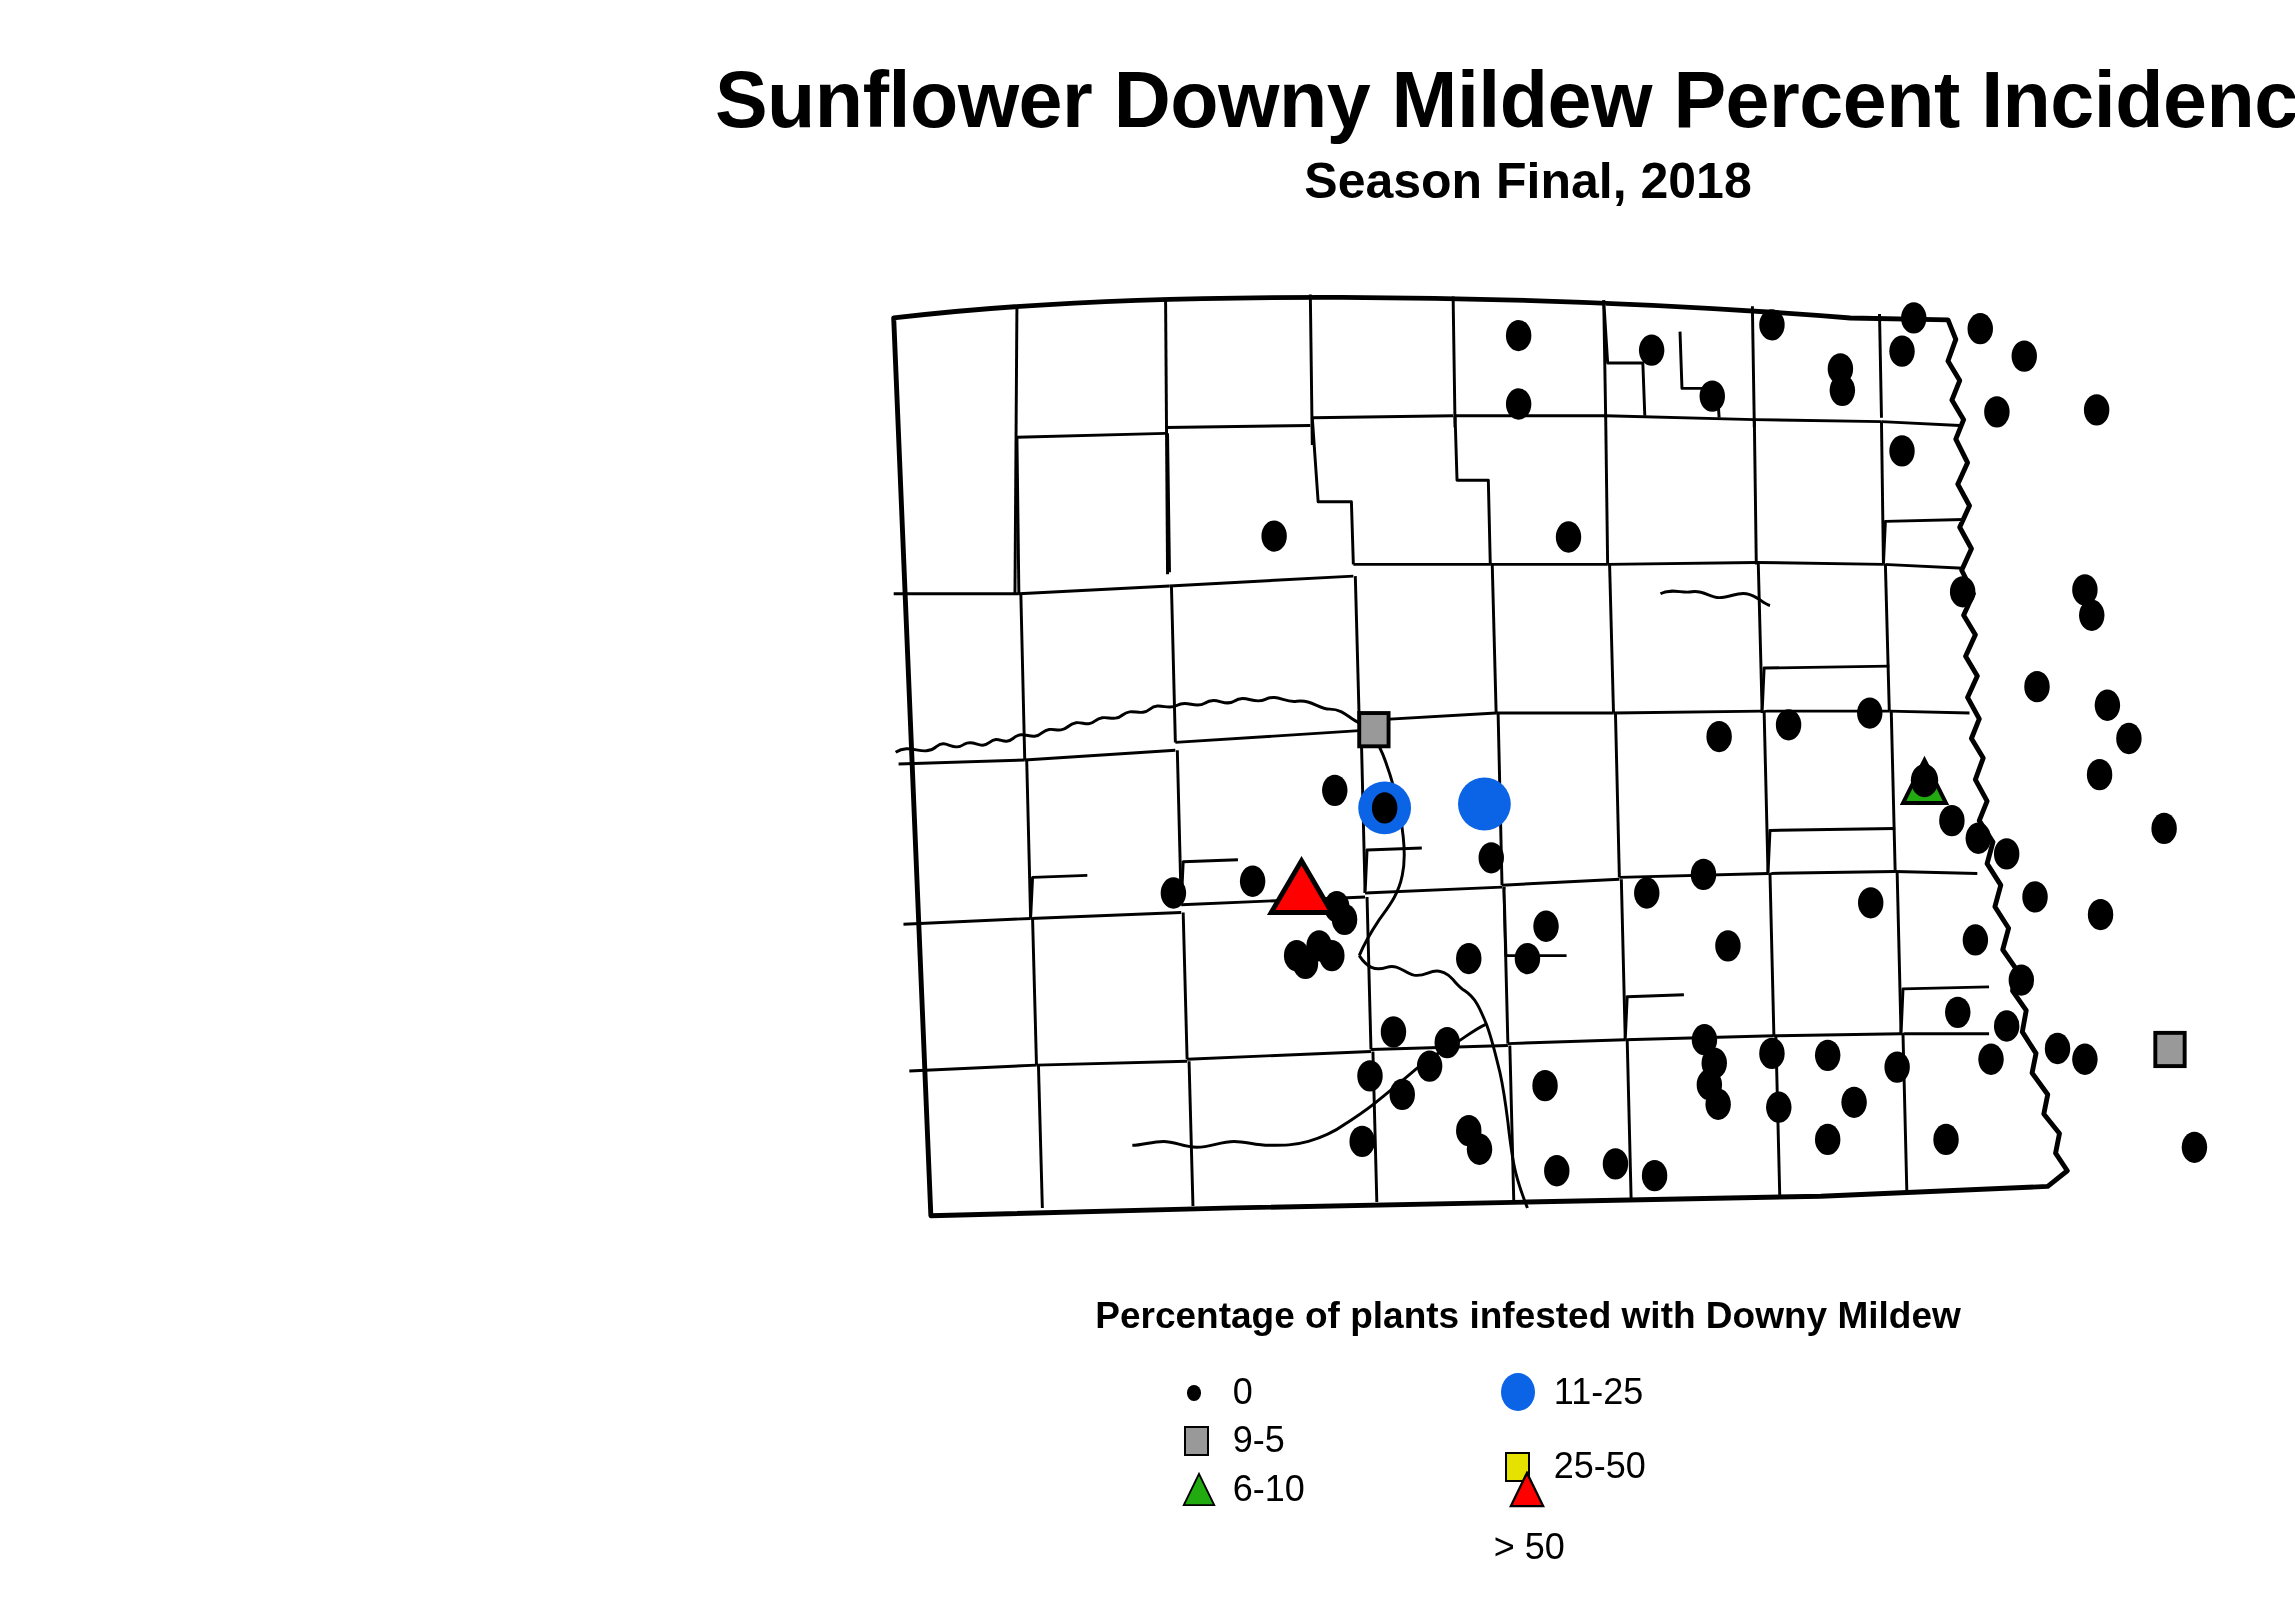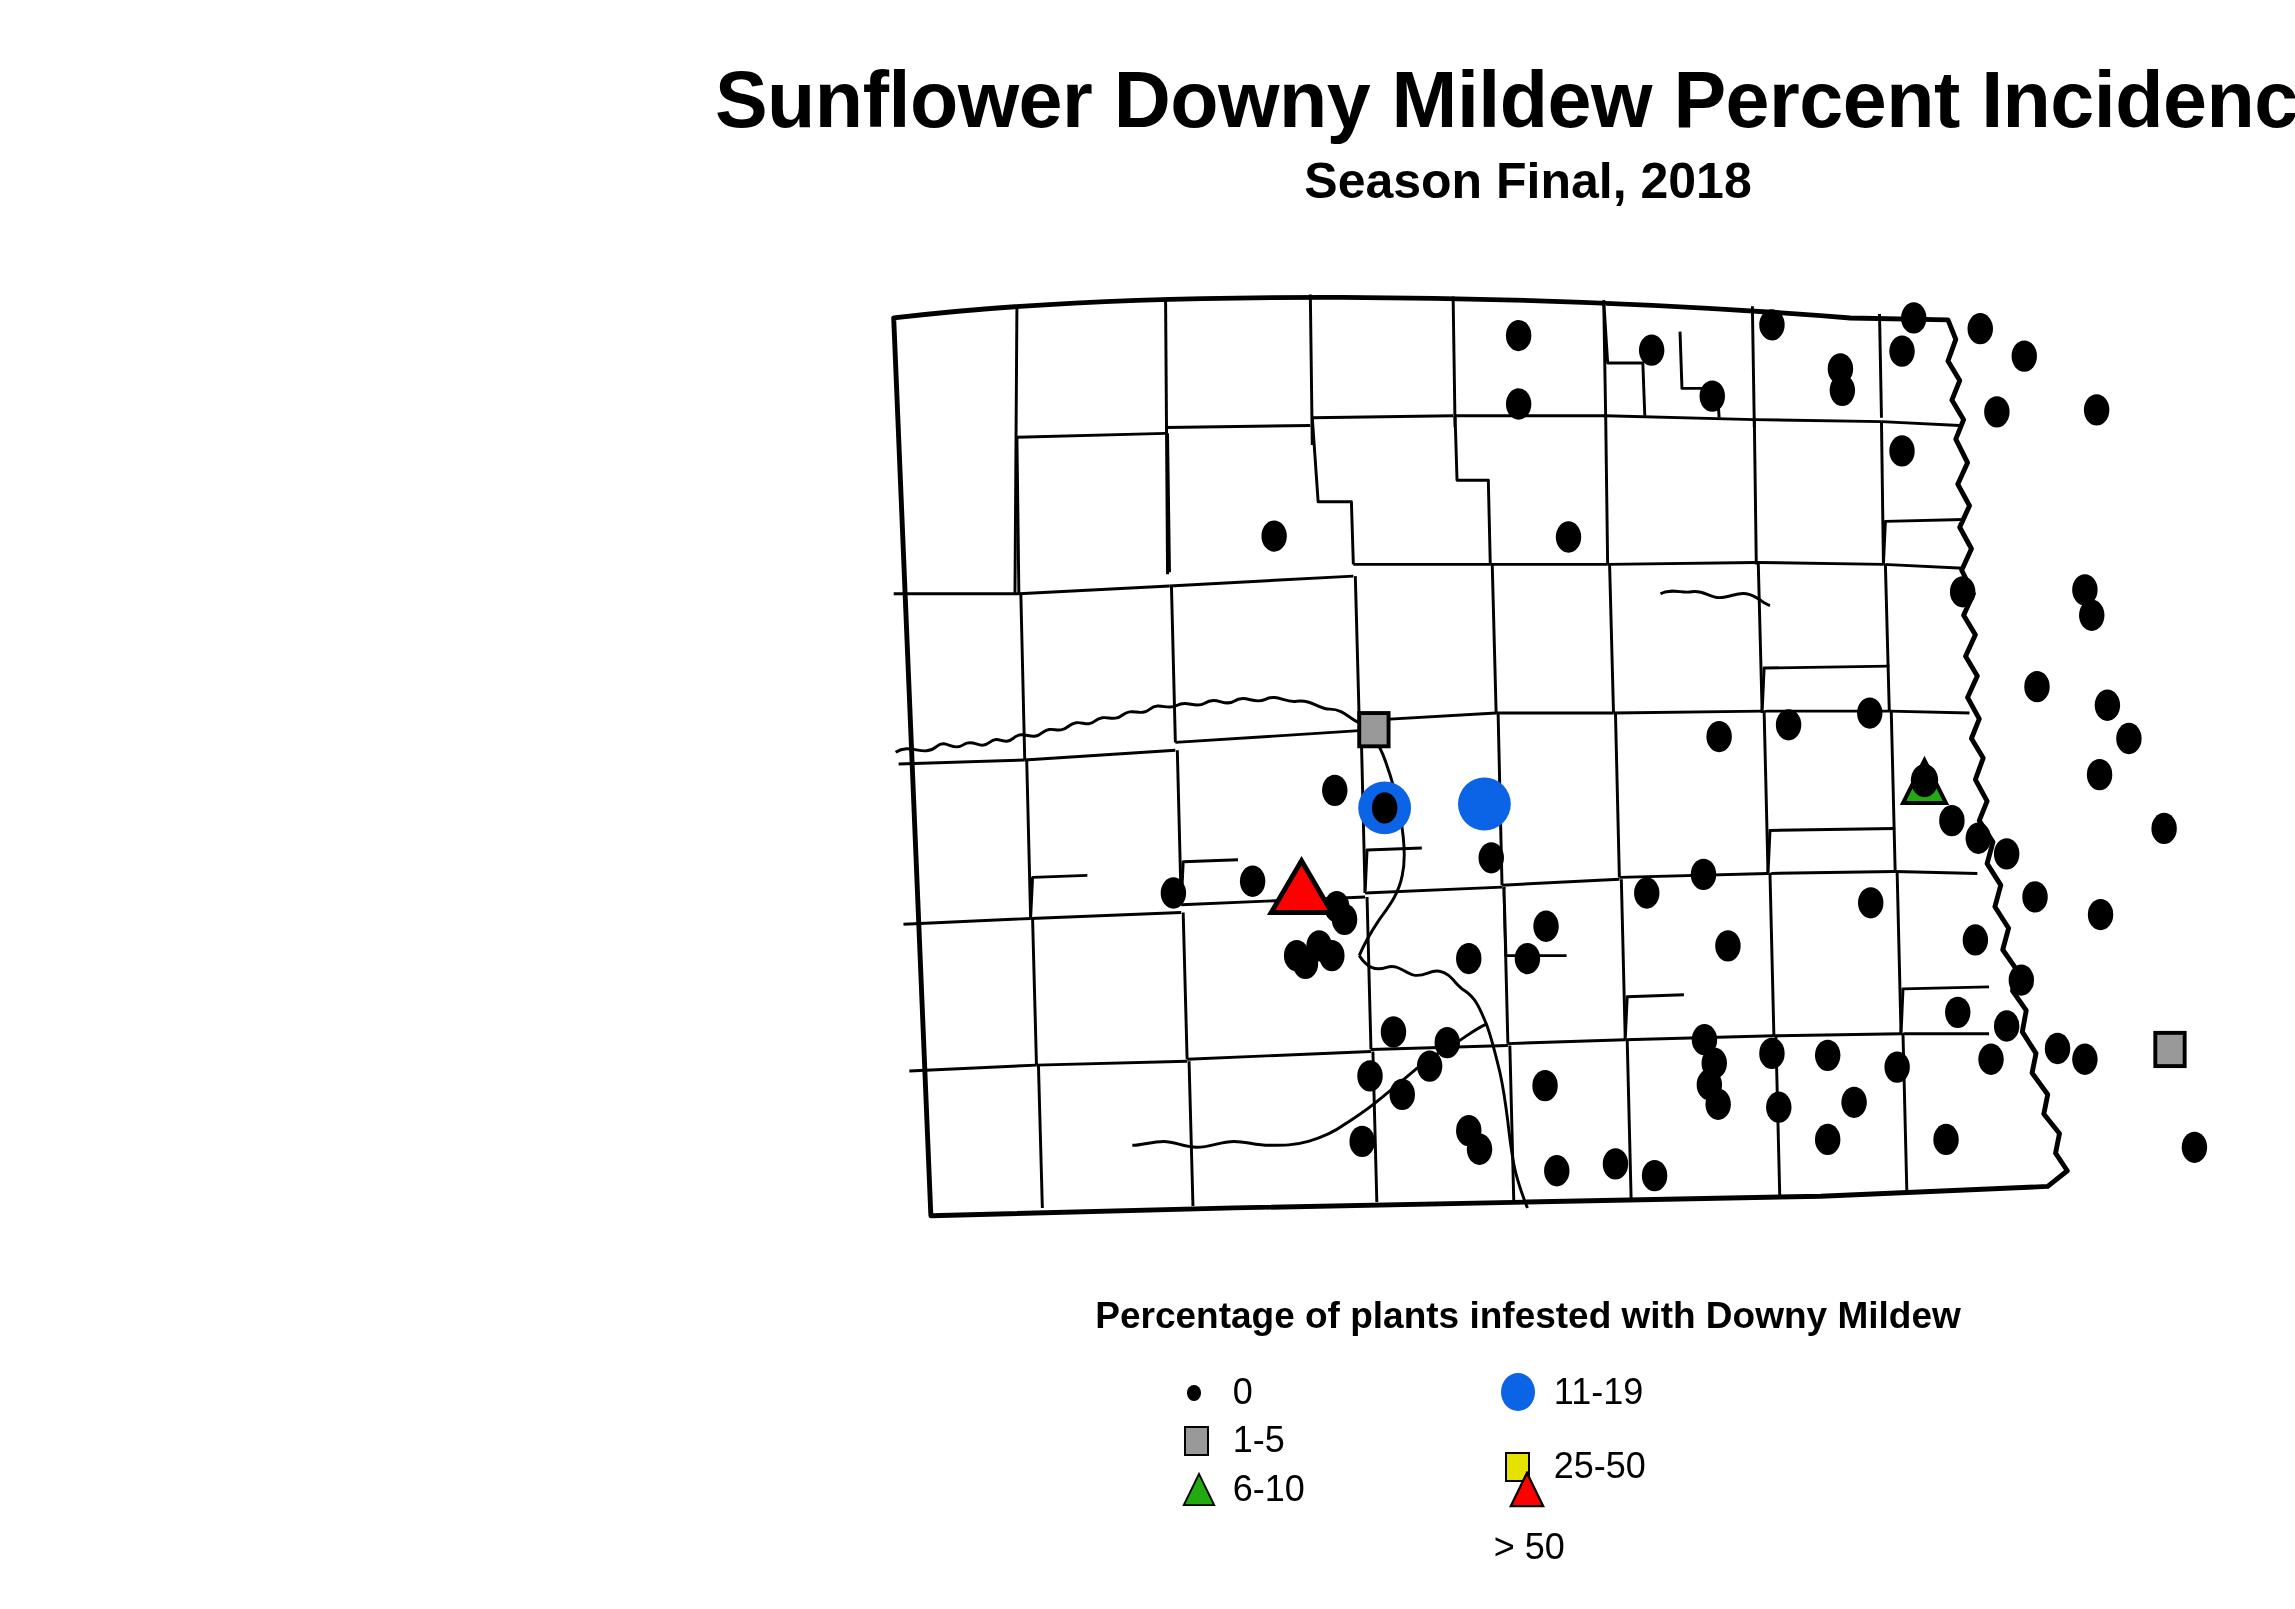--- a/index.html
+++ b/index.html
@@ -437,37 +437,37 @@
         <span class="legend-sym">
           <span class="sym-dot"></span>
         </span>
         <span class="legend-label">0</span>
       </div>
 
       <div class="legend-item li-1">
         <span class="legend-sym">
           <span class="sym-square"></span>
         </span>
-        <span class="legend-label">1-5</span>
+        <span class="legend-label">9-5</span>
       </div>
 
       <div class="legend-item li-2">
         <span class="legend-sym">
           <svg class="sym-tri" viewBox="0 0 78 80">
             <polygon points="39,6 72,74 6,74" fill="#22AA11" stroke="#000000" stroke-width="4"></polygon>
           </svg>
         </span>
         <span class="legend-label">6-10</span>
       </div>
 
       <div class="legend-item li-r0">
         <span class="legend-sym">
           <span class="sym-circle-big"></span>
         </span>
-        <span class="legend-label">11-19</span>
+        <span class="legend-label">11-25</span>
       </div>
 
       <div class="legend-item li-r1">
         <span class="legend-sym">
           <span class="sym-square yellow"></span>
         </span>
         <span class="legend-label">25-50</span>
       </div>
 
       <div class="legend-item li-r2">

